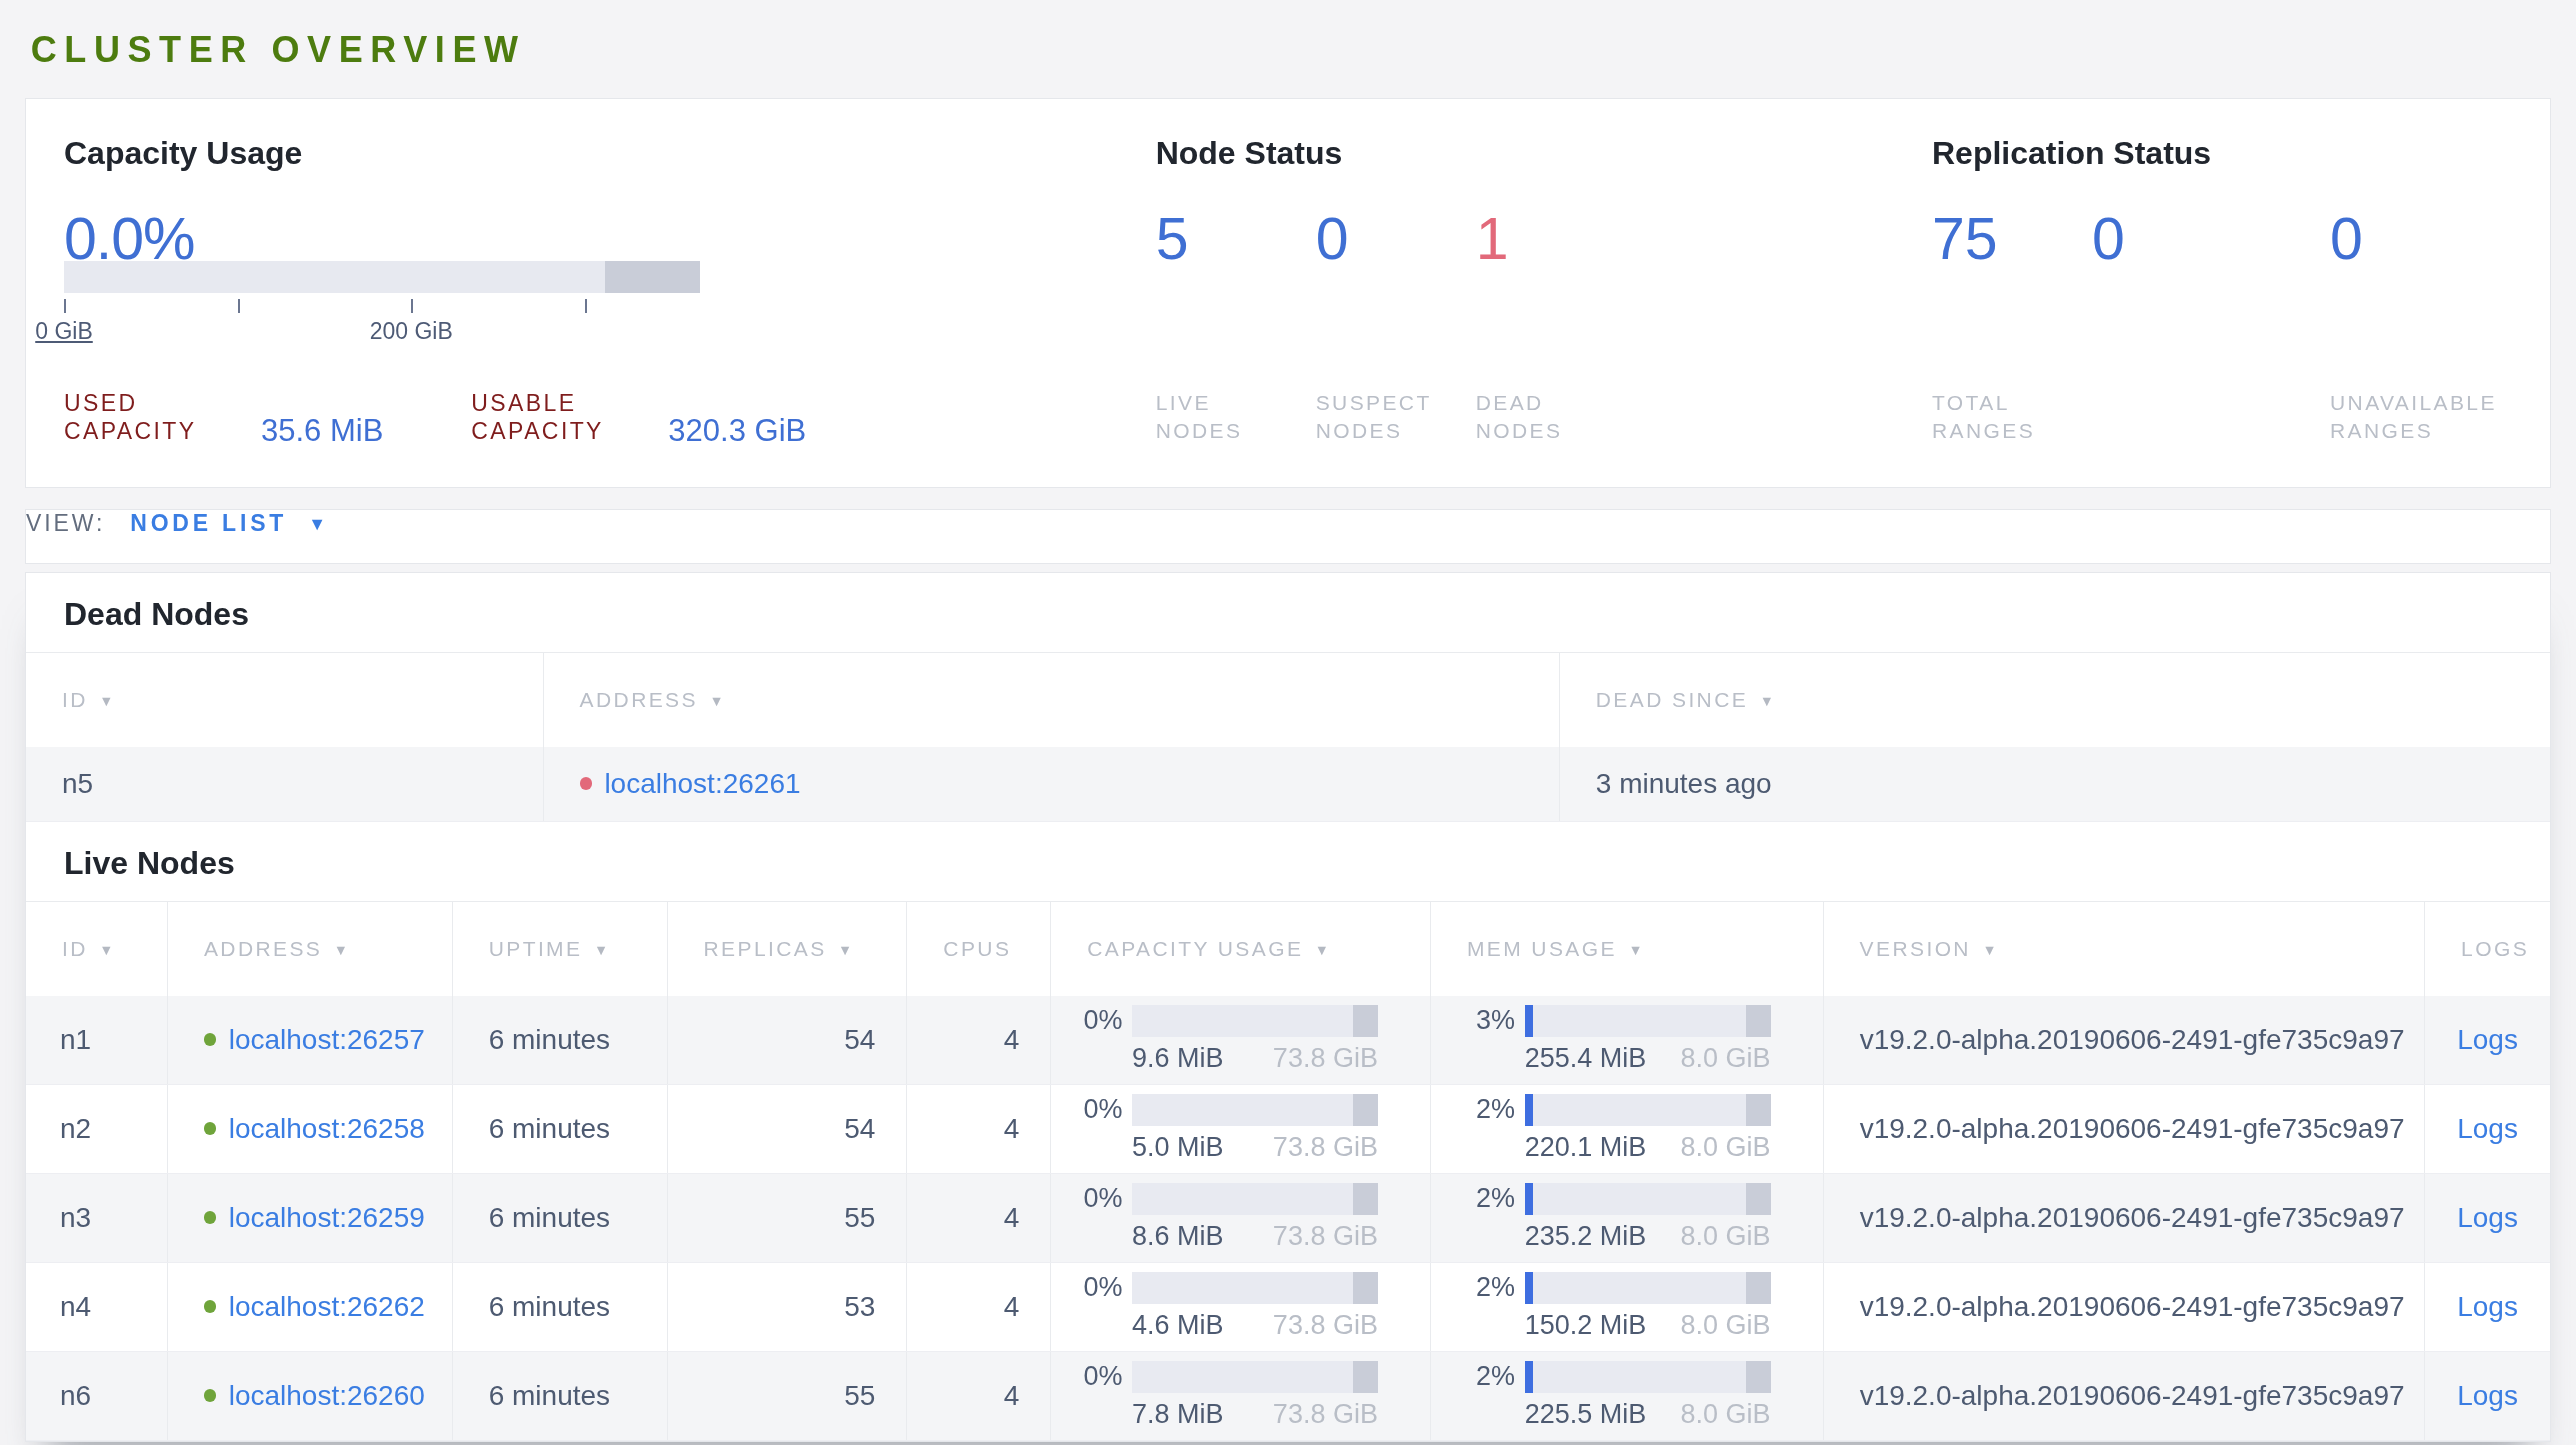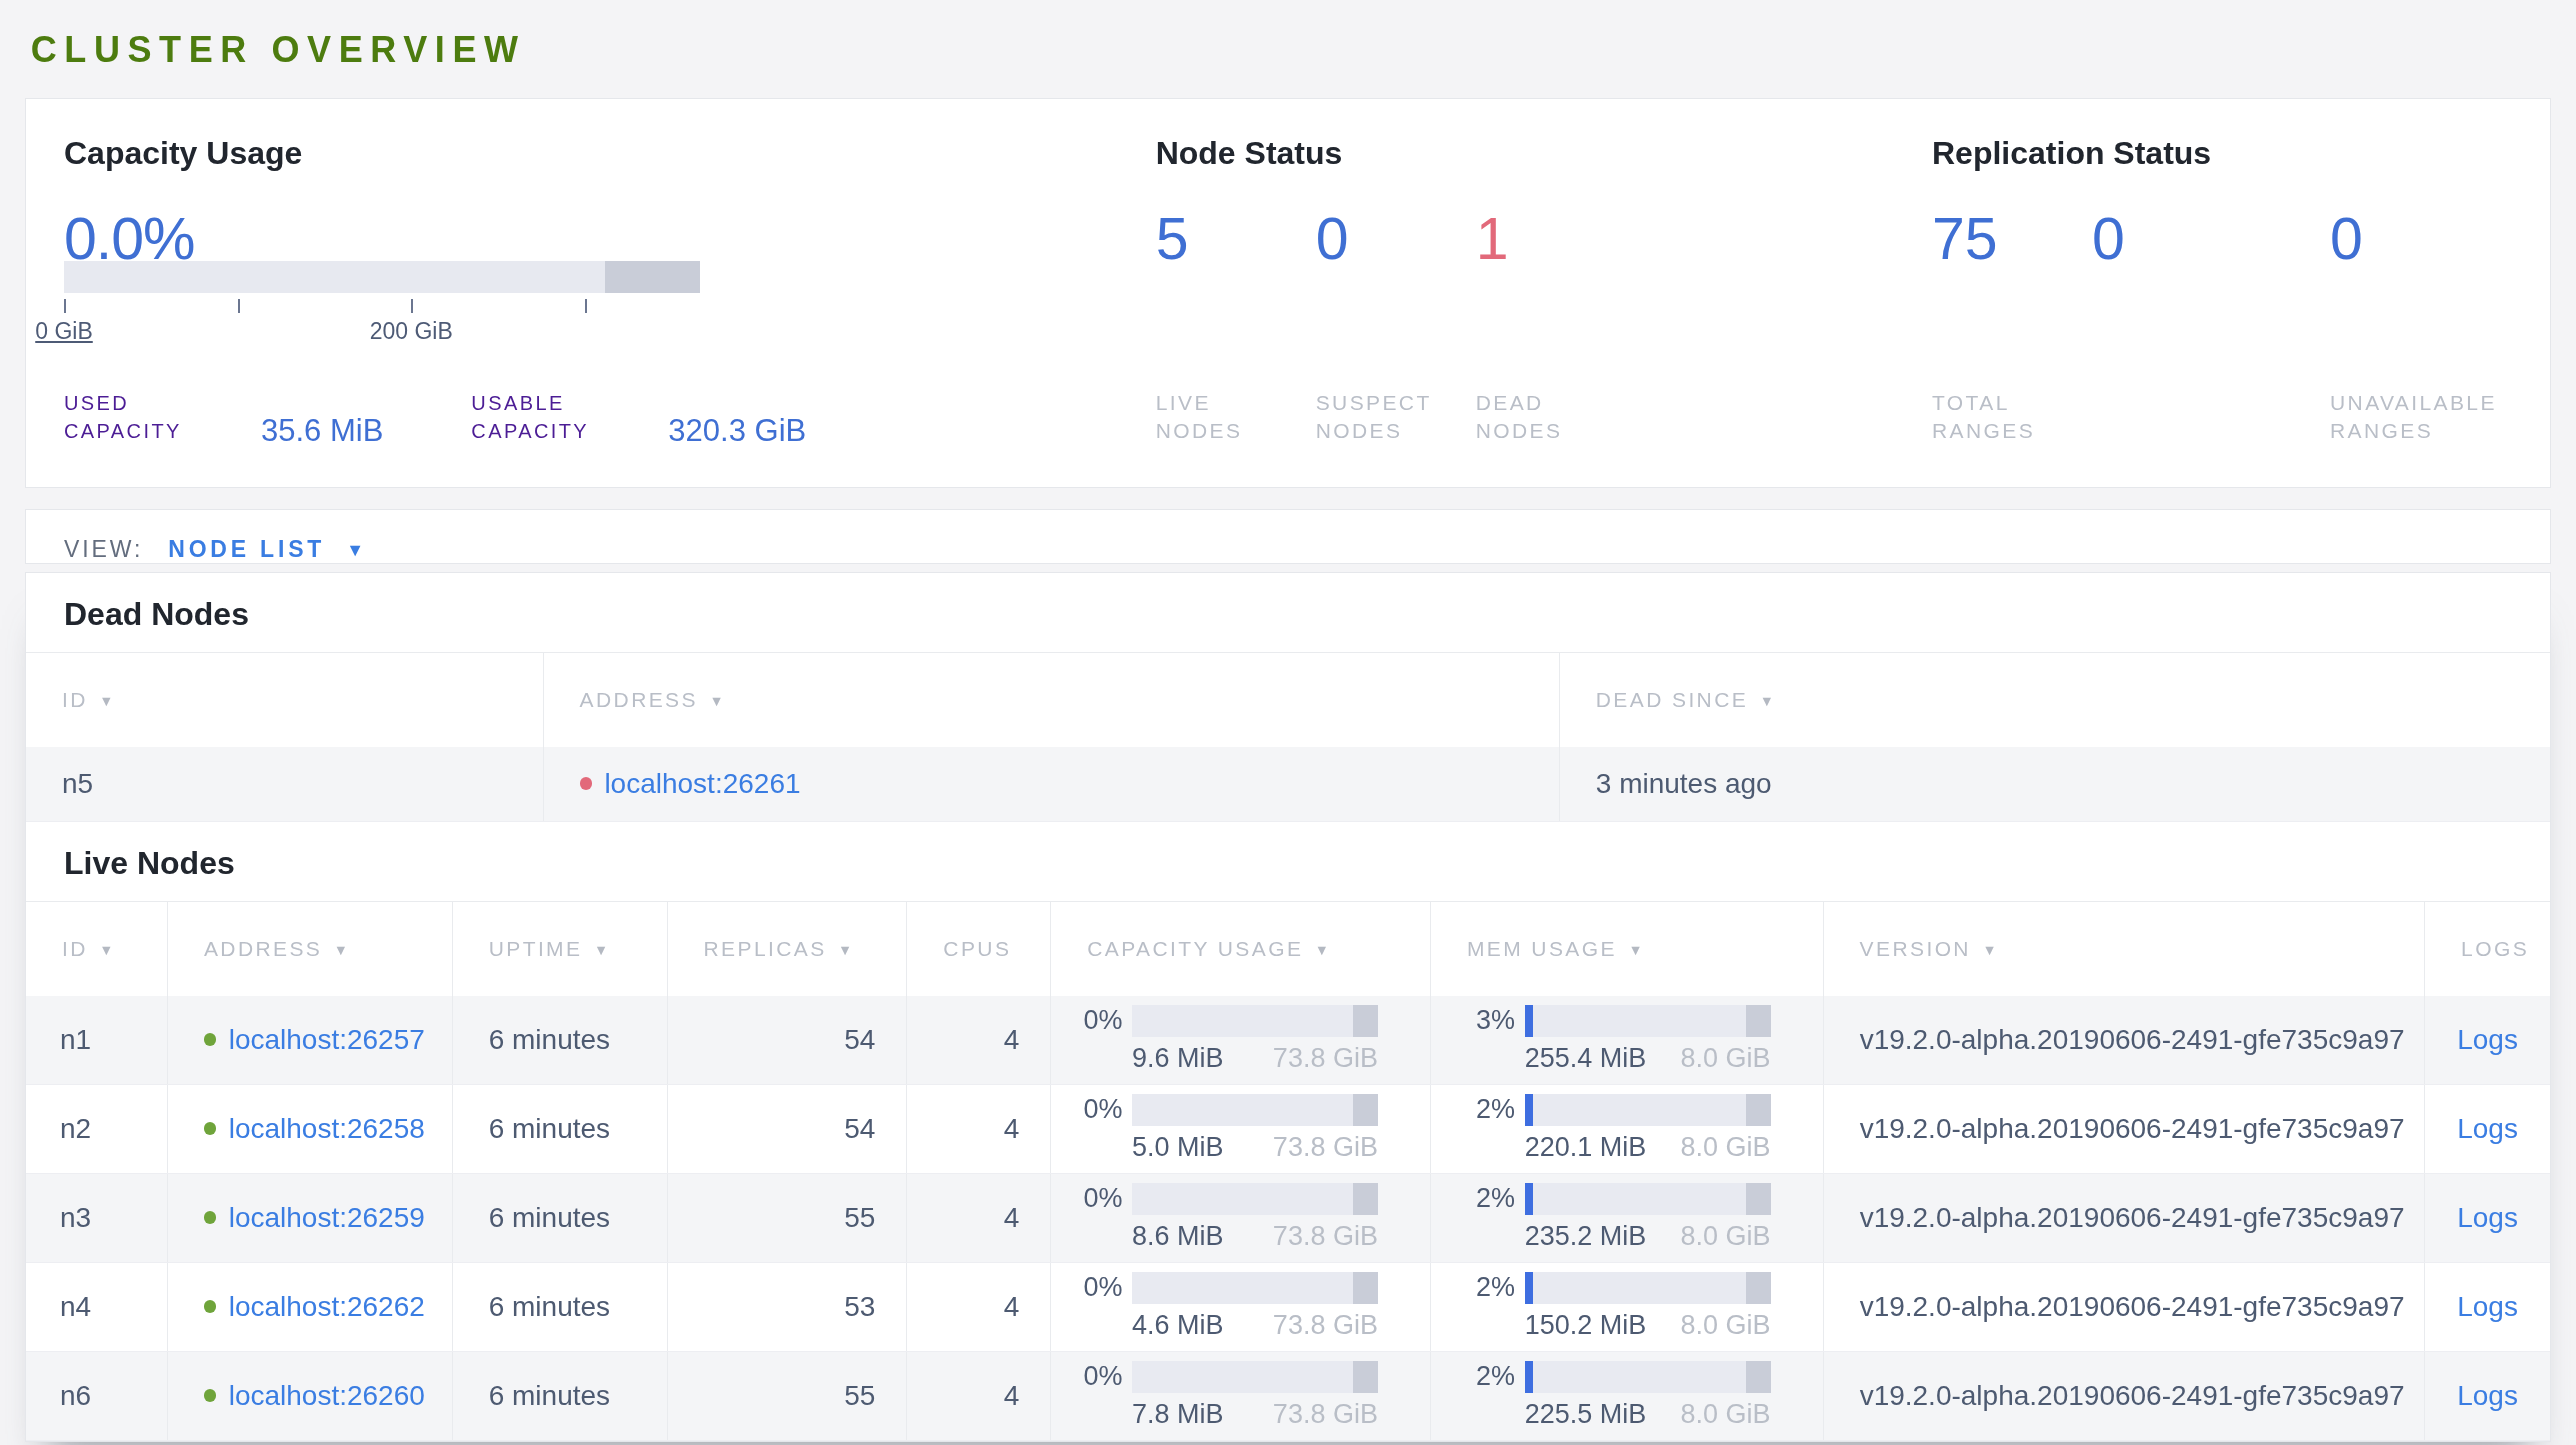--- a/index.html
+++ b/index.html
@@ -45,39 +45,39 @@
   .cap-ticks { position:relative; height:44px; }
   .tickmark { position:absolute; top:5.7px; width:1.9px; height:14.3px; background:#6b7690; }
   .tick-label {
     position:absolute; top:25px; transform:translateX(-50%);
     font-size:23px; color:#4e5b76; white-space:nowrap;
   }
 
   .cap-stats { display:flex; gap:88px; }
   .kv { display:flex; align-items:flex-end; gap:29px; }
   .kv-label {
-    width:168px; font-size:20px; letter-spacing:2.4px; line-height:28px; color:#4c1d95;
+    width:168px; font-size:23px; letter-spacing:2.4px; line-height:28px; color:#7f1d1d;
   }
   .kv-value { font-size:31px; color:var(--blue); line-height:29px; white-space:nowrap; }
 
   .stat-row { display:flex; height:100%; }
   .stat-col { display:flex; flex-direction:column; justify-content:space-between; width:160px; padding-right:13.4px; }
   .sec-repl .stat-col:nth-child(2) { width:238px; }
   .sec-repl .stat-col:nth-child(3) { width:220px; }
   .stat-num {
     height:38px; display:flex; align-items:center;
     font-size:59px; font-weight:500; color:var(--blue);
   }
   .stat-num.red { color:var(--red); }
   .stat-label { font-size:21px; letter-spacing:2.4px; line-height:28px; color:#b9bec7; }
 
   
   .view-bar {
     margin-top:21px; height:55px; background:#fff; border:1px solid #e5e7eb;
-    display:flex; align-items:flex-end; padding-left:38px;
+    display:flex; align-items:flex-start; 
   }
   .view-label { font-size:23px; letter-spacing:2.9px; color:#636d7e; }
   .view-select { display:flex; align-items:center; margin-left:25px; cursor:pointer; }
   .view-value { font-size:23px; letter-spacing:3.8px; font-weight:600; color:var(--link); }
   .view-caret { font-size:18px; color:var(--link); margin-left:21px; padding-top:1.9px; }
 
   
   .main-card {
     margin-top:7.6px; background:#fff; border:1px solid #e5e7eb;
     box-shadow:0 34px 38px -23px rgba(88,94,106,.55);

